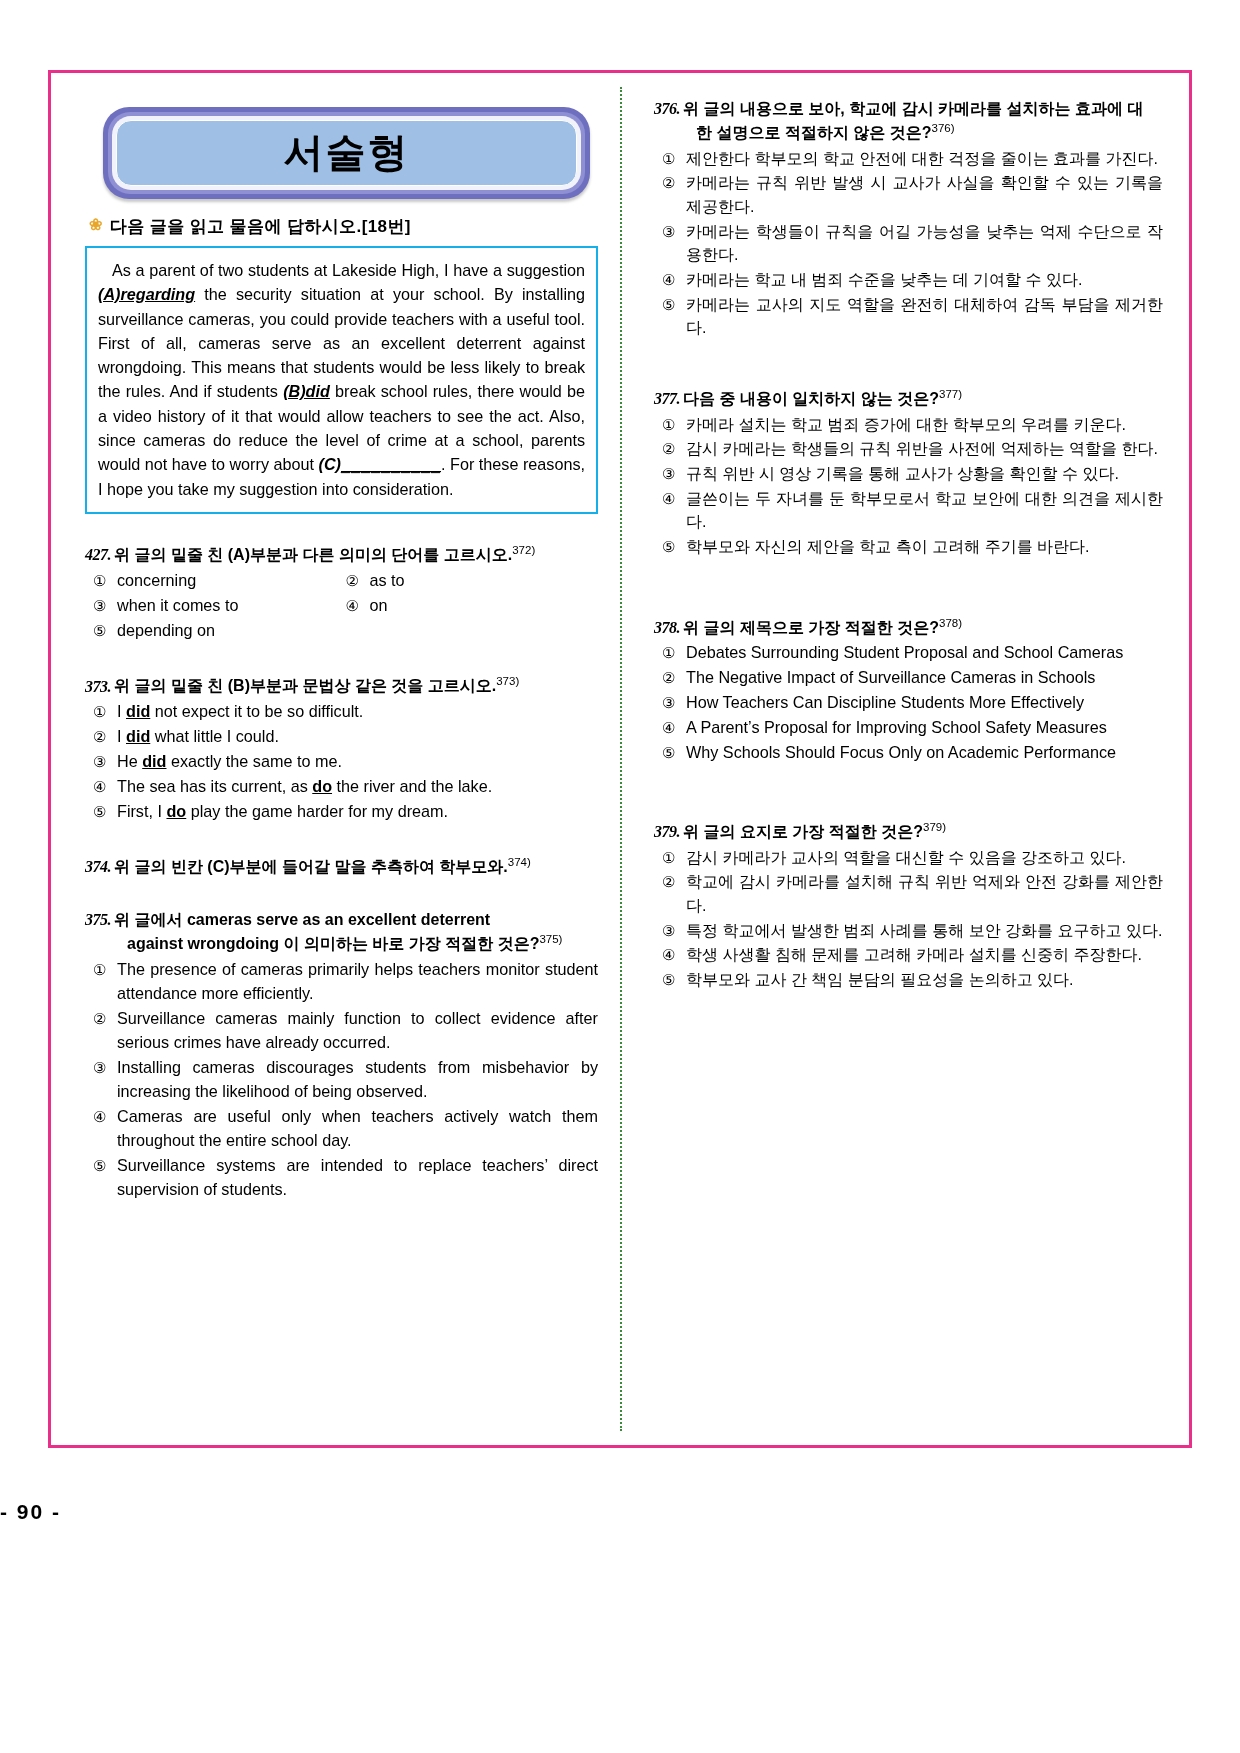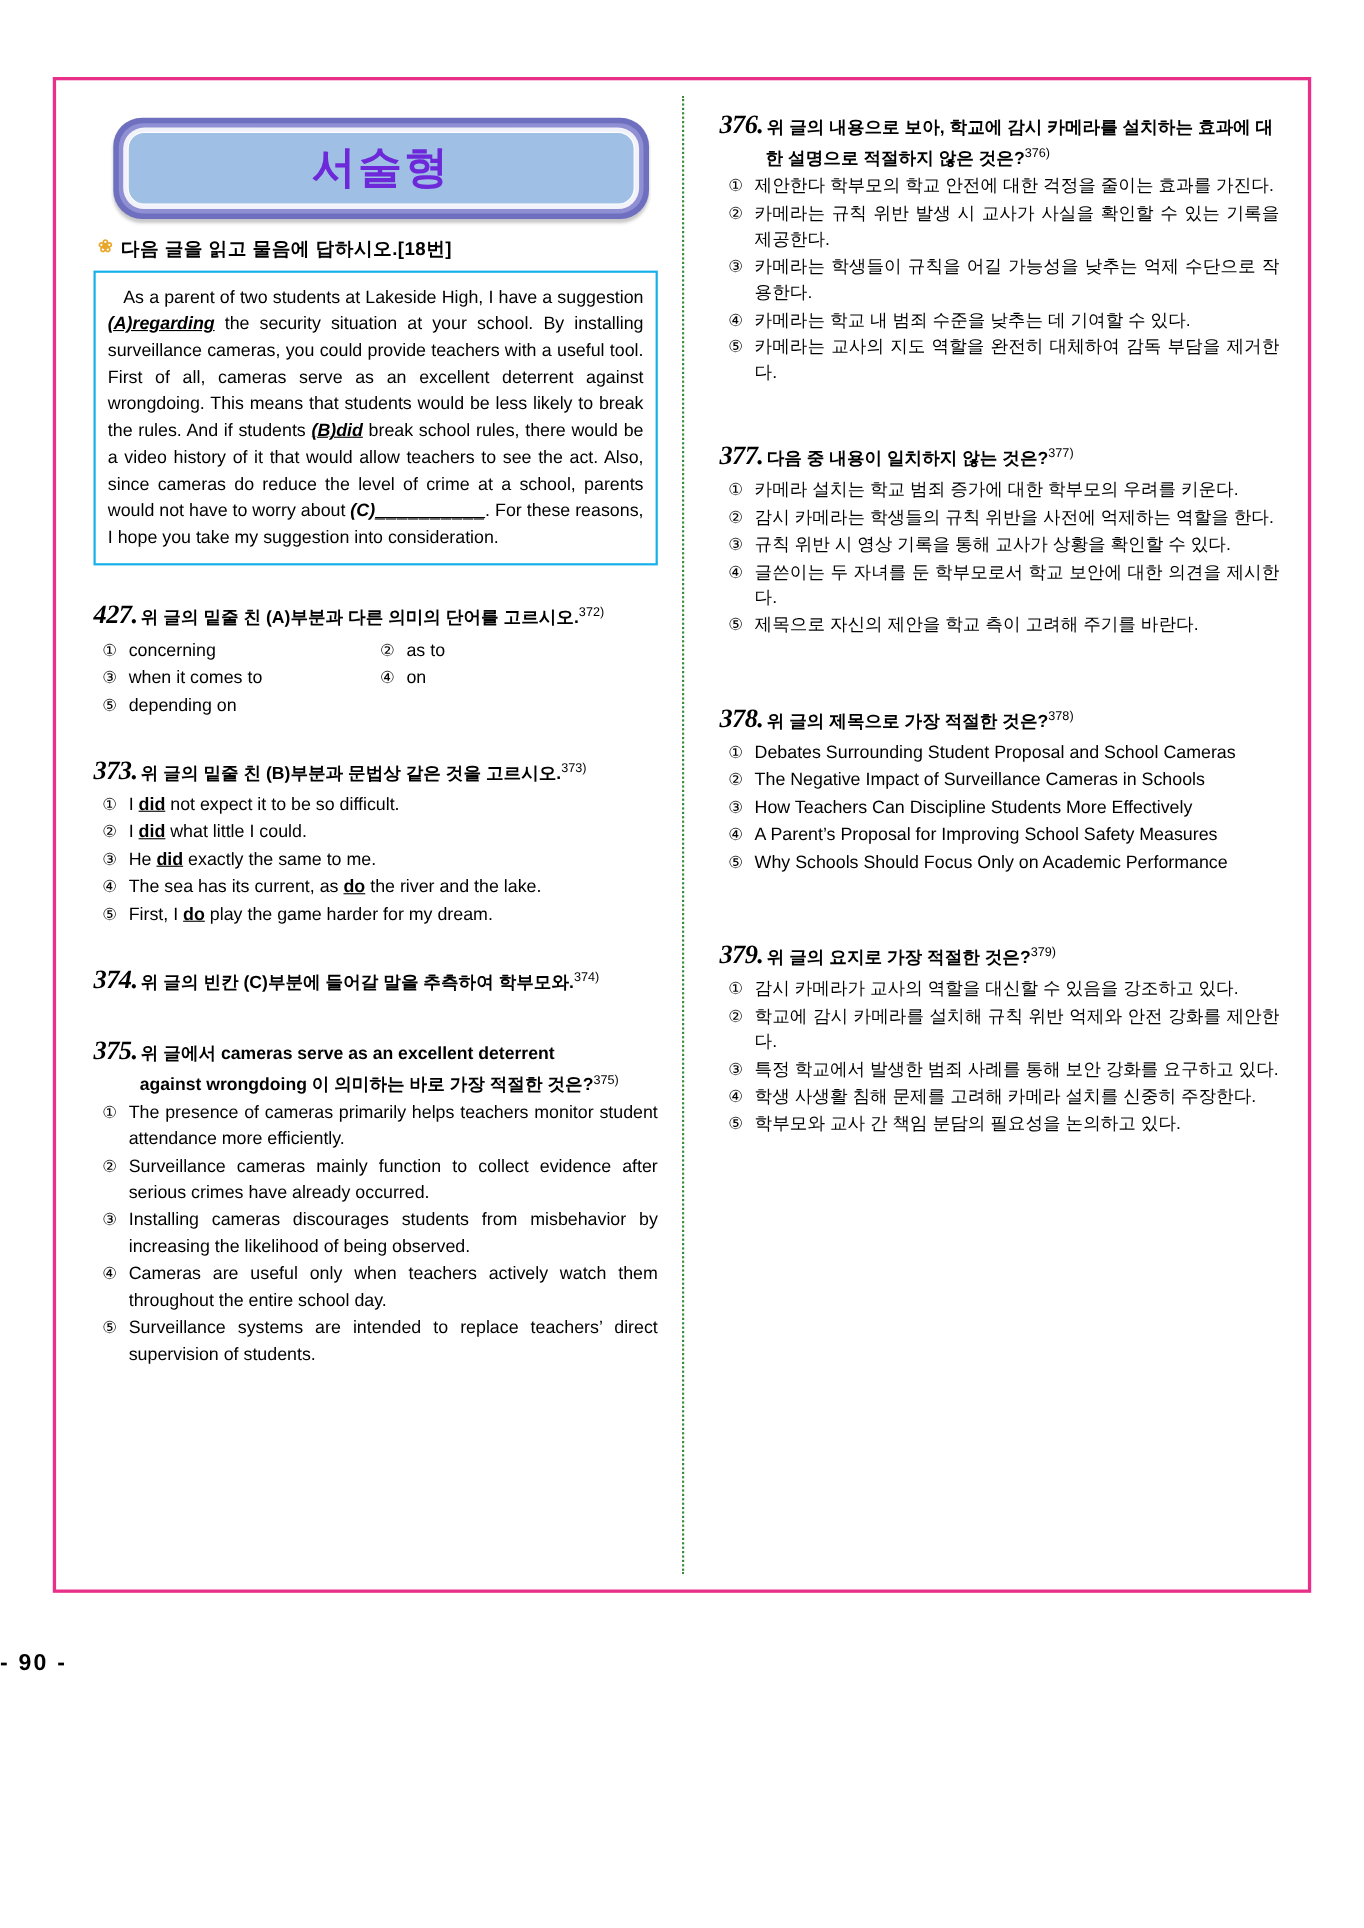--- a/index.html
+++ b/index.html
@@ -61,21 +61,21 @@
   .banner-l4 {
     height:100%;
     border-radius:15px;
     background:#9fc0e4;
     border:1px solid #ffffff;
     display:flex; align-items:center; justify-content:center;
   }
   .banner-title {
     font-size:40px; font-weight:bold;
     letter-spacing:2px;
-    color:#6d28d9;
+    color:#000000;
     line-height:1;
     padding-bottom:3px;
   }
 
   
   .instruction {
     display:flex; align-items:flex-start; gap:7px;
     font-size:17px; font-weight:bold;
     margin:16px 0 8px 4px;
     letter-spacing:.4px;
@@ -105,21 +105,21 @@
     font-size:16px;
     line-height:1.45;
     font-weight:bold;
     display:block;
     text-indent:0;
   }
   .qnum {
     font-family:"Liberation Serif", serif;
     font-style:italic;
     font-weight:bold;
-    font-size:24px;
+    font-size:16px;
     letter-spacing:-.5px;
     margin-right:3px;
   }
   .stem-text { font-weight:bold; }
   .stem-cont {
     display:block;
     padding-left:42px;
     font-weight:bold;
     font-size:16px;
     line-height:1.45;
@@ -344,21 +344,21 @@
           <div class="opt opt-ko">
             <span class="mark">③</span>
             <span class="otext">규칙 위반 시 영상 기록을 통해 교사가 상황을 확인할 수 있다.</span>
           </div>
           <div class="opt opt-ko">
             <span class="mark">④</span>
             <span class="otext">글쓴이는 두 자녀를 둔 학부모로서 학교 보안에 대한 의견을 제시한다.</span>
           </div>
           <div class="opt opt-ko">
             <span class="mark">⑤</span>
-            <span class="otext">제목으로 자신의 제안을 학교 측이 고려해 주기를 바란다.</span>
+            <span class="otext">학부모와 자신의 제안을 학교 측이 고려해 주기를 바란다.</span>
           </div>
         </div>
       </div>
 
       <div class="q" style="margin-top:56px">
         <div class="q-stem">
           <span class="qnum">378.</span><span class="stem-text">위 글의 제목으로 가장 적절한 것은?</span><span class="sup">378)</span>
         </div>
         <div class="opts">
           <div class="opt">

